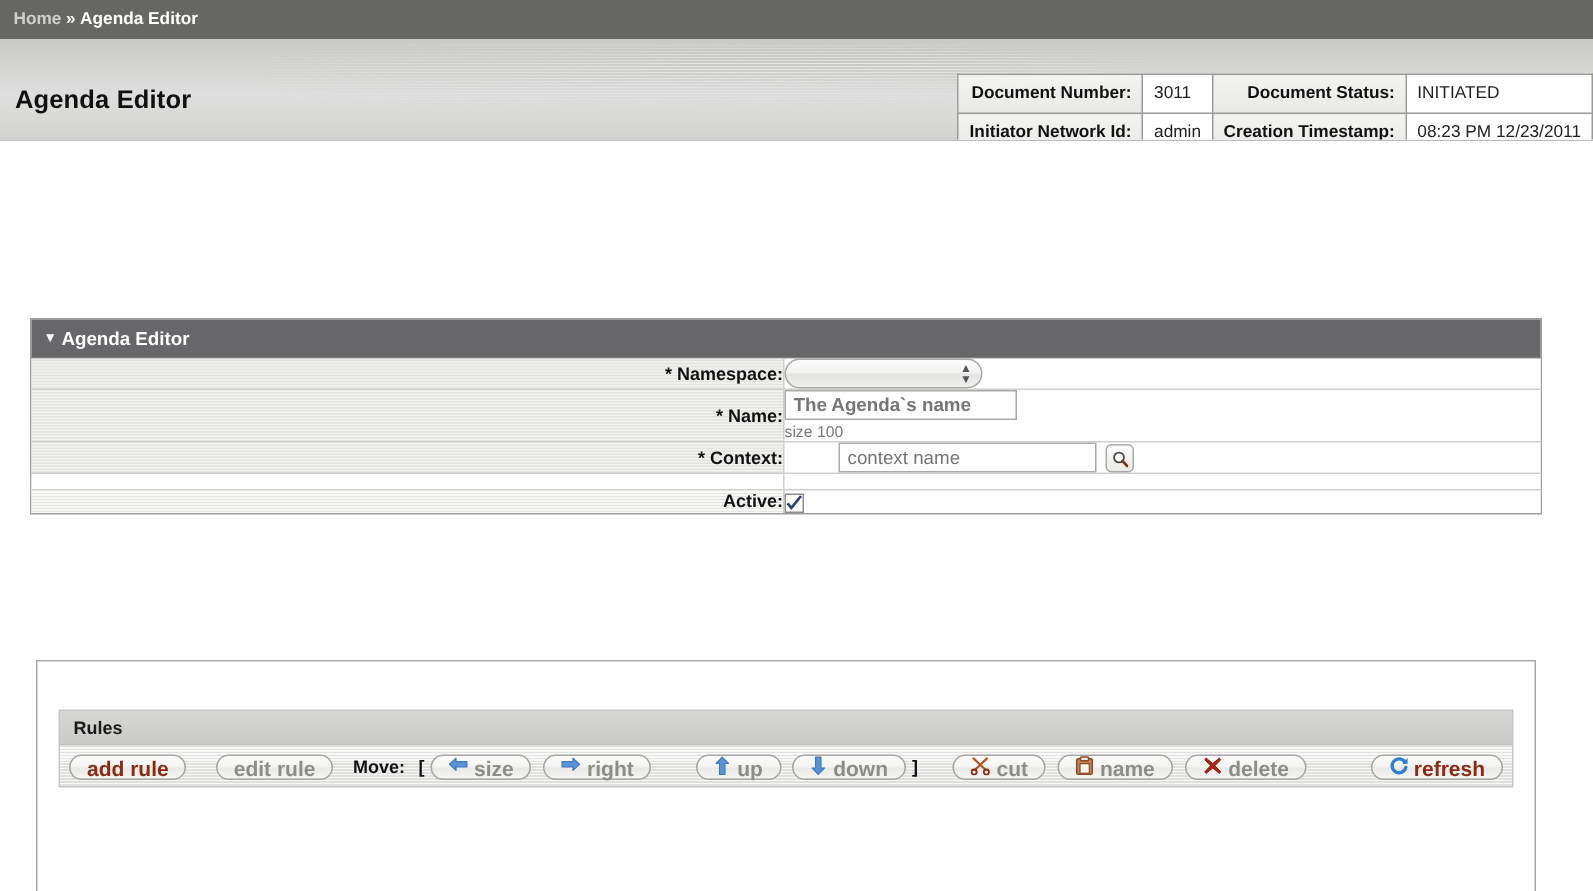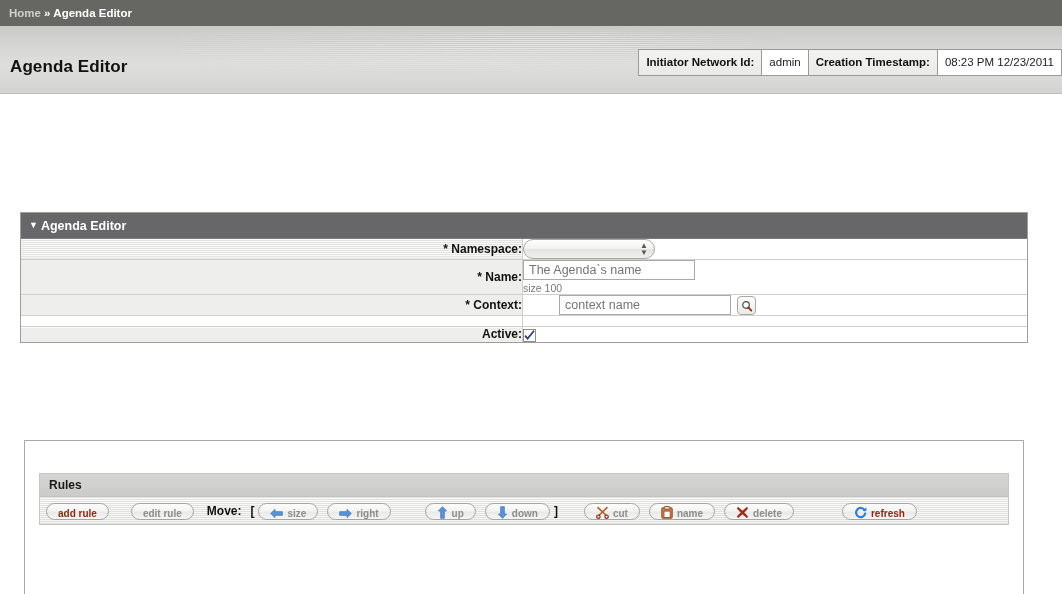--- a/index.html
+++ b/index.html
@@ -95,21 +95,21 @@
   tr.last .lblcell,tr.last .valcell{border-bottom:none;}
 
   .hint{font-size:10.5px;color:#7a7a78;margin-top:2px;}
 
   
   input.txt{
     font-family:"Liberation Sans",sans-serif;font-size:12.5px;color:#8e8e8c;
     border:1px solid #a9a9a7;padding:3px 5px;background:#fff;box-sizing:border-box;
     height:20px;
   }
-  input.name-input{width:172px;}
+  input.name-input{width:155px;font-weight:bold;}
   input.ctx-input{width:172px;margin-left:36px;}
   select.ns-select{
     -webkit-appearance:none;appearance:none;
     width:132px;height:20px;border:1px solid #a8a8a6;border-radius:10px;
     background:linear-gradient(to bottom,#fdfdfd 0%,#f2f2f0 48%,#e4e4e2 52%,#efefed 100%);
     font-family:"Liberation Sans",sans-serif;font-size:11px;color:#333;
     padding:0 20px 0 8px;box-sizing:border-box;
   }
   .select-wrap{position:relative;display:inline-block;}
   .select-wrap .arrows{
@@ -148,24 +148,24 @@
     border-bottom:1px solid #c2c2c0;
     display:flex;align-items:center;padding-left:9px;box-sizing:border-box;
   }
   .rules-title{font-weight:bold;font-size:12px;color:#1a1a1a;}
   .toolbar{
     position:absolute;left:0;top:23px;right:0;height:28px;
     display:flex;align-items:center;padding:0 6px 0 6px;box-sizing:border-box;gap:0;
   }
 
   .pill{
-    display:inline-flex;align-items:flex-end;justify-content:center;gap:4px;
+    display:inline-flex;align-items:flex-start;justify-content:center;gap:4px;
     height:17px;padding:0 11px;border:1px solid #a5a5a3;border-radius:9px;
     background:linear-gradient(to bottom,#fcfcfc 0%,#f4f4f2 45%,#e9e9e7 55%,#f5f5f3 100%);
-    font-size:10px;font-weight:bold;box-sizing:border-box;cursor:pointer;
+    font-size:14px;font-weight:bold;box-sizing:border-box;cursor:pointer;
     white-space:nowrap;
   }
   .pill.enabled{color:#8b2b14;}
   .pill.disabled{color:#8c8c8a;cursor:default;}
   .pill svg{display:block;flex:0 0 auto;}
   .mv-label{font-weight:bold;font-size:12px;color:#111;margin:0 5px 0 13px;}
   .mv-bracket{font-weight:bold;font-size:12px;color:#111;margin:0 4px;}
   .gap-s{width:9px;}
   .gap-m{width:22px;}
   .gap-l{width:34px;}
@@ -178,20 +178,26 @@
   <span class="bc-home">Home</span>
   <span class="bc-sep">»</span>
   <span class="bc-current">Agenda Editor</span>
 </div>
 
 <div class="header-band">
   <div class="app-title">Agenda Editor</div>
 
   <table class="docinfo">
     <tbody>
+        <tr>
+      <td class="lbl">Document Number:</td>
+      <td class="val">3011</td>
+      <td class="lbl">Document Status:</td>
+      <td class="val">INITIATED</td>
+    </tr>
     <tr>
       <td class="lbl">Initiator Network Id:</td>
       <td class="val">admin</td>
       <td class="lbl">Creation Timestamp:</td>
       <td class="val">08:23 PM 12/23/2011</td>
     </tr>
   </tbody>
     </table>
 </div>
 

